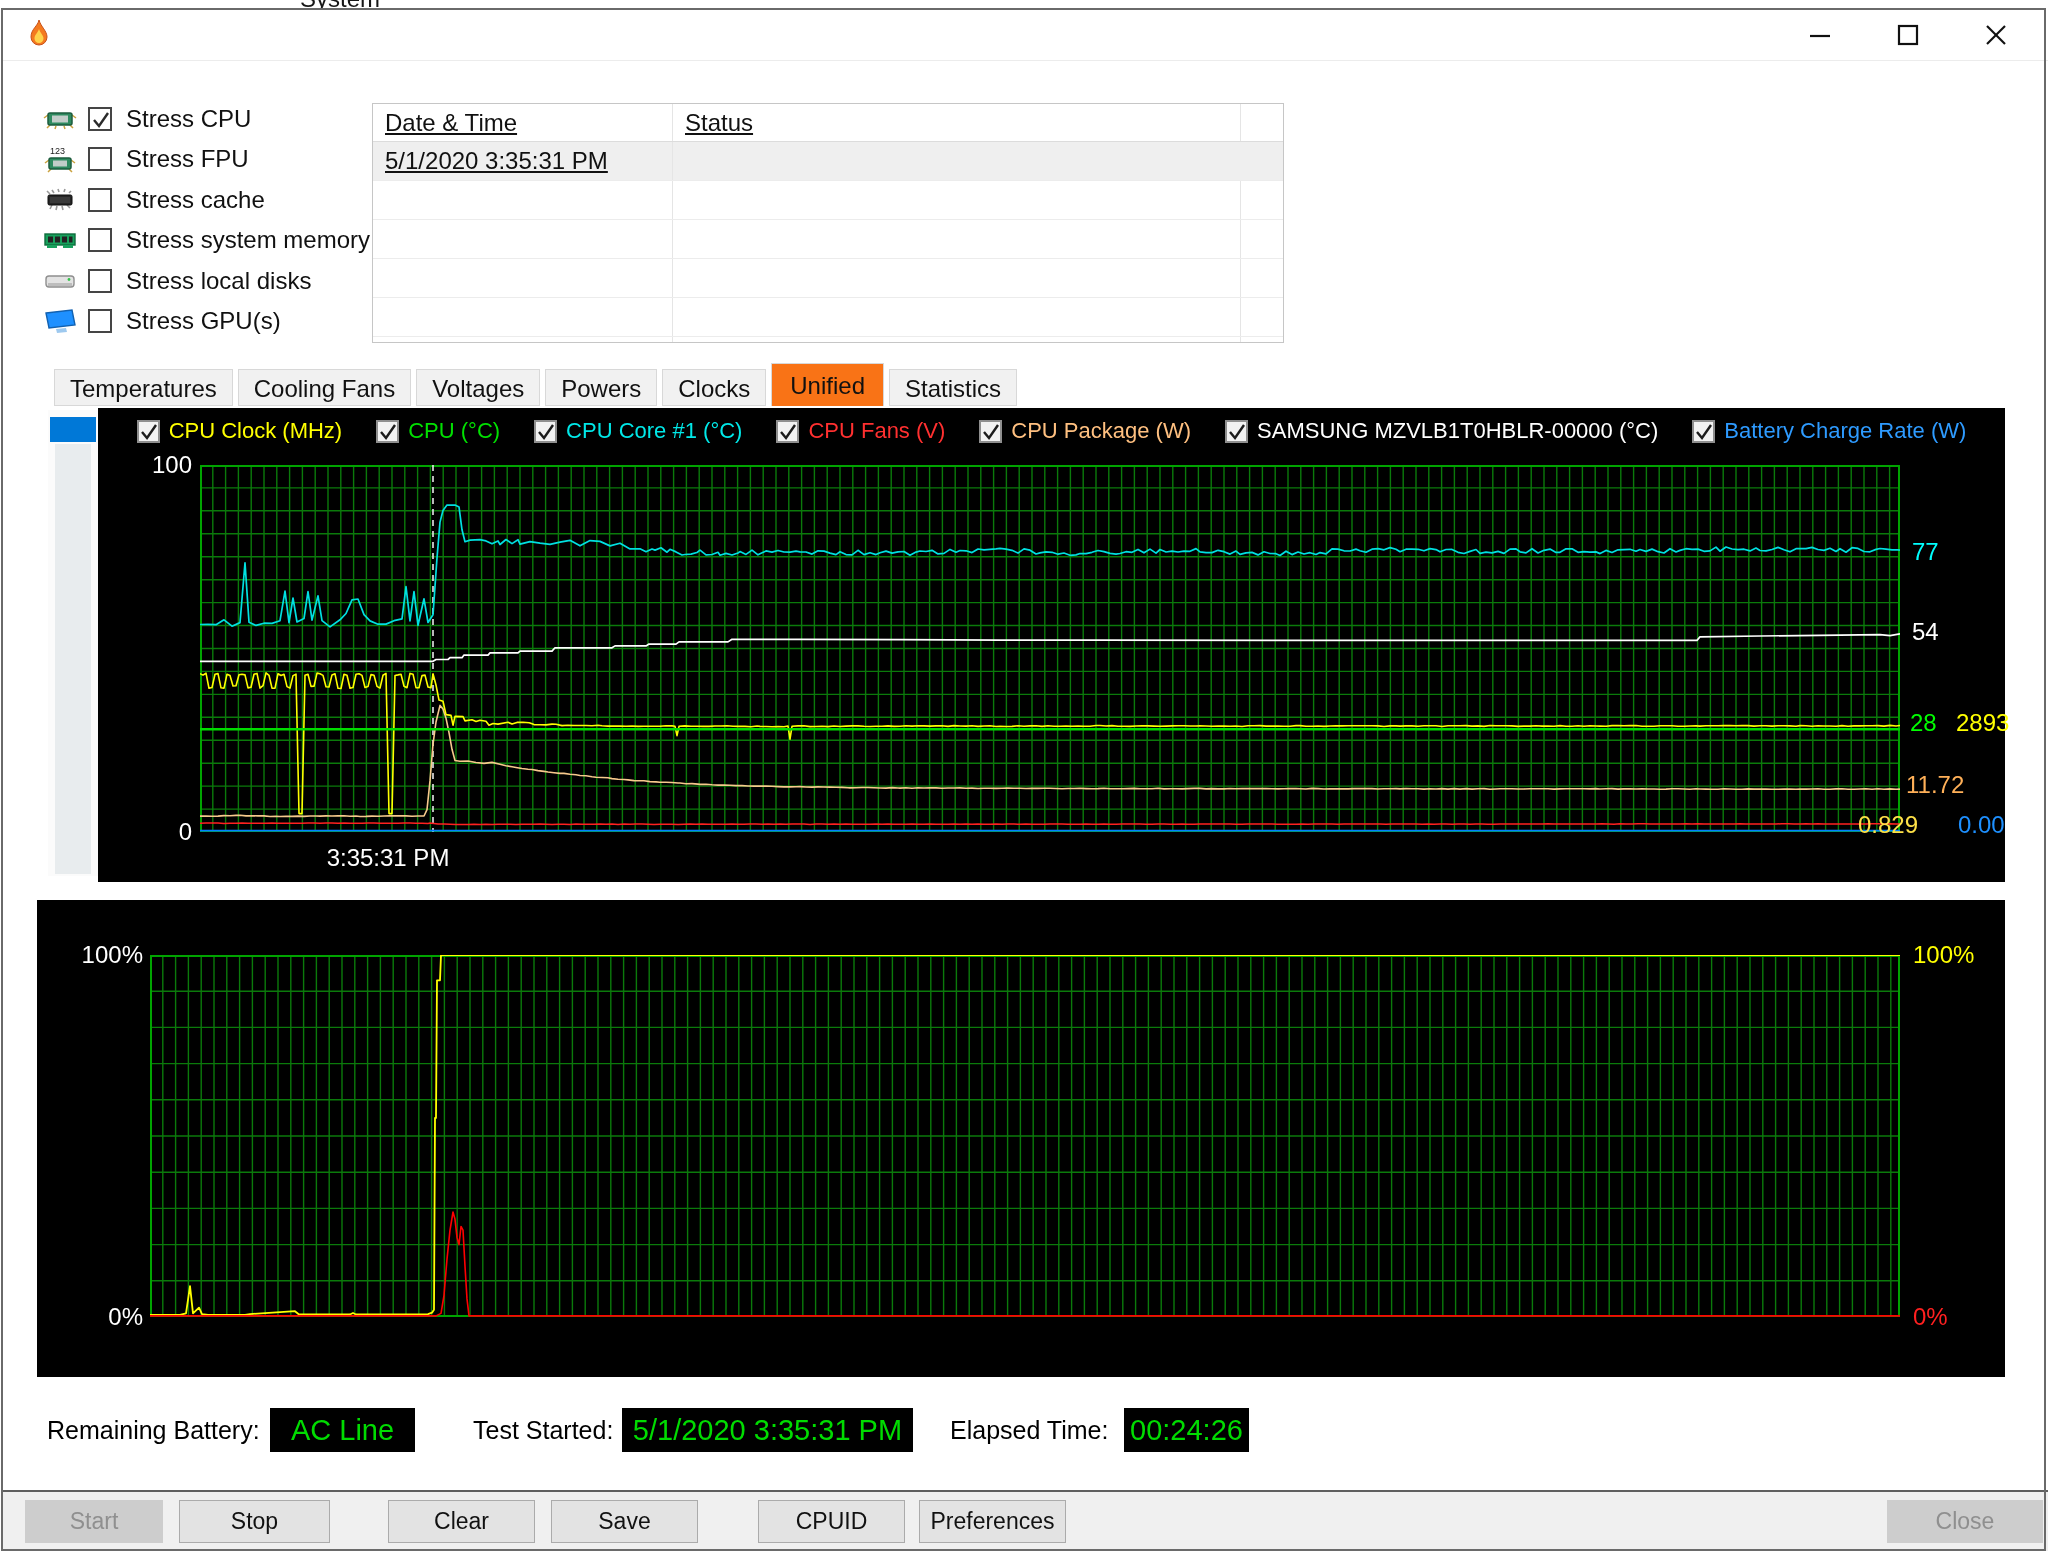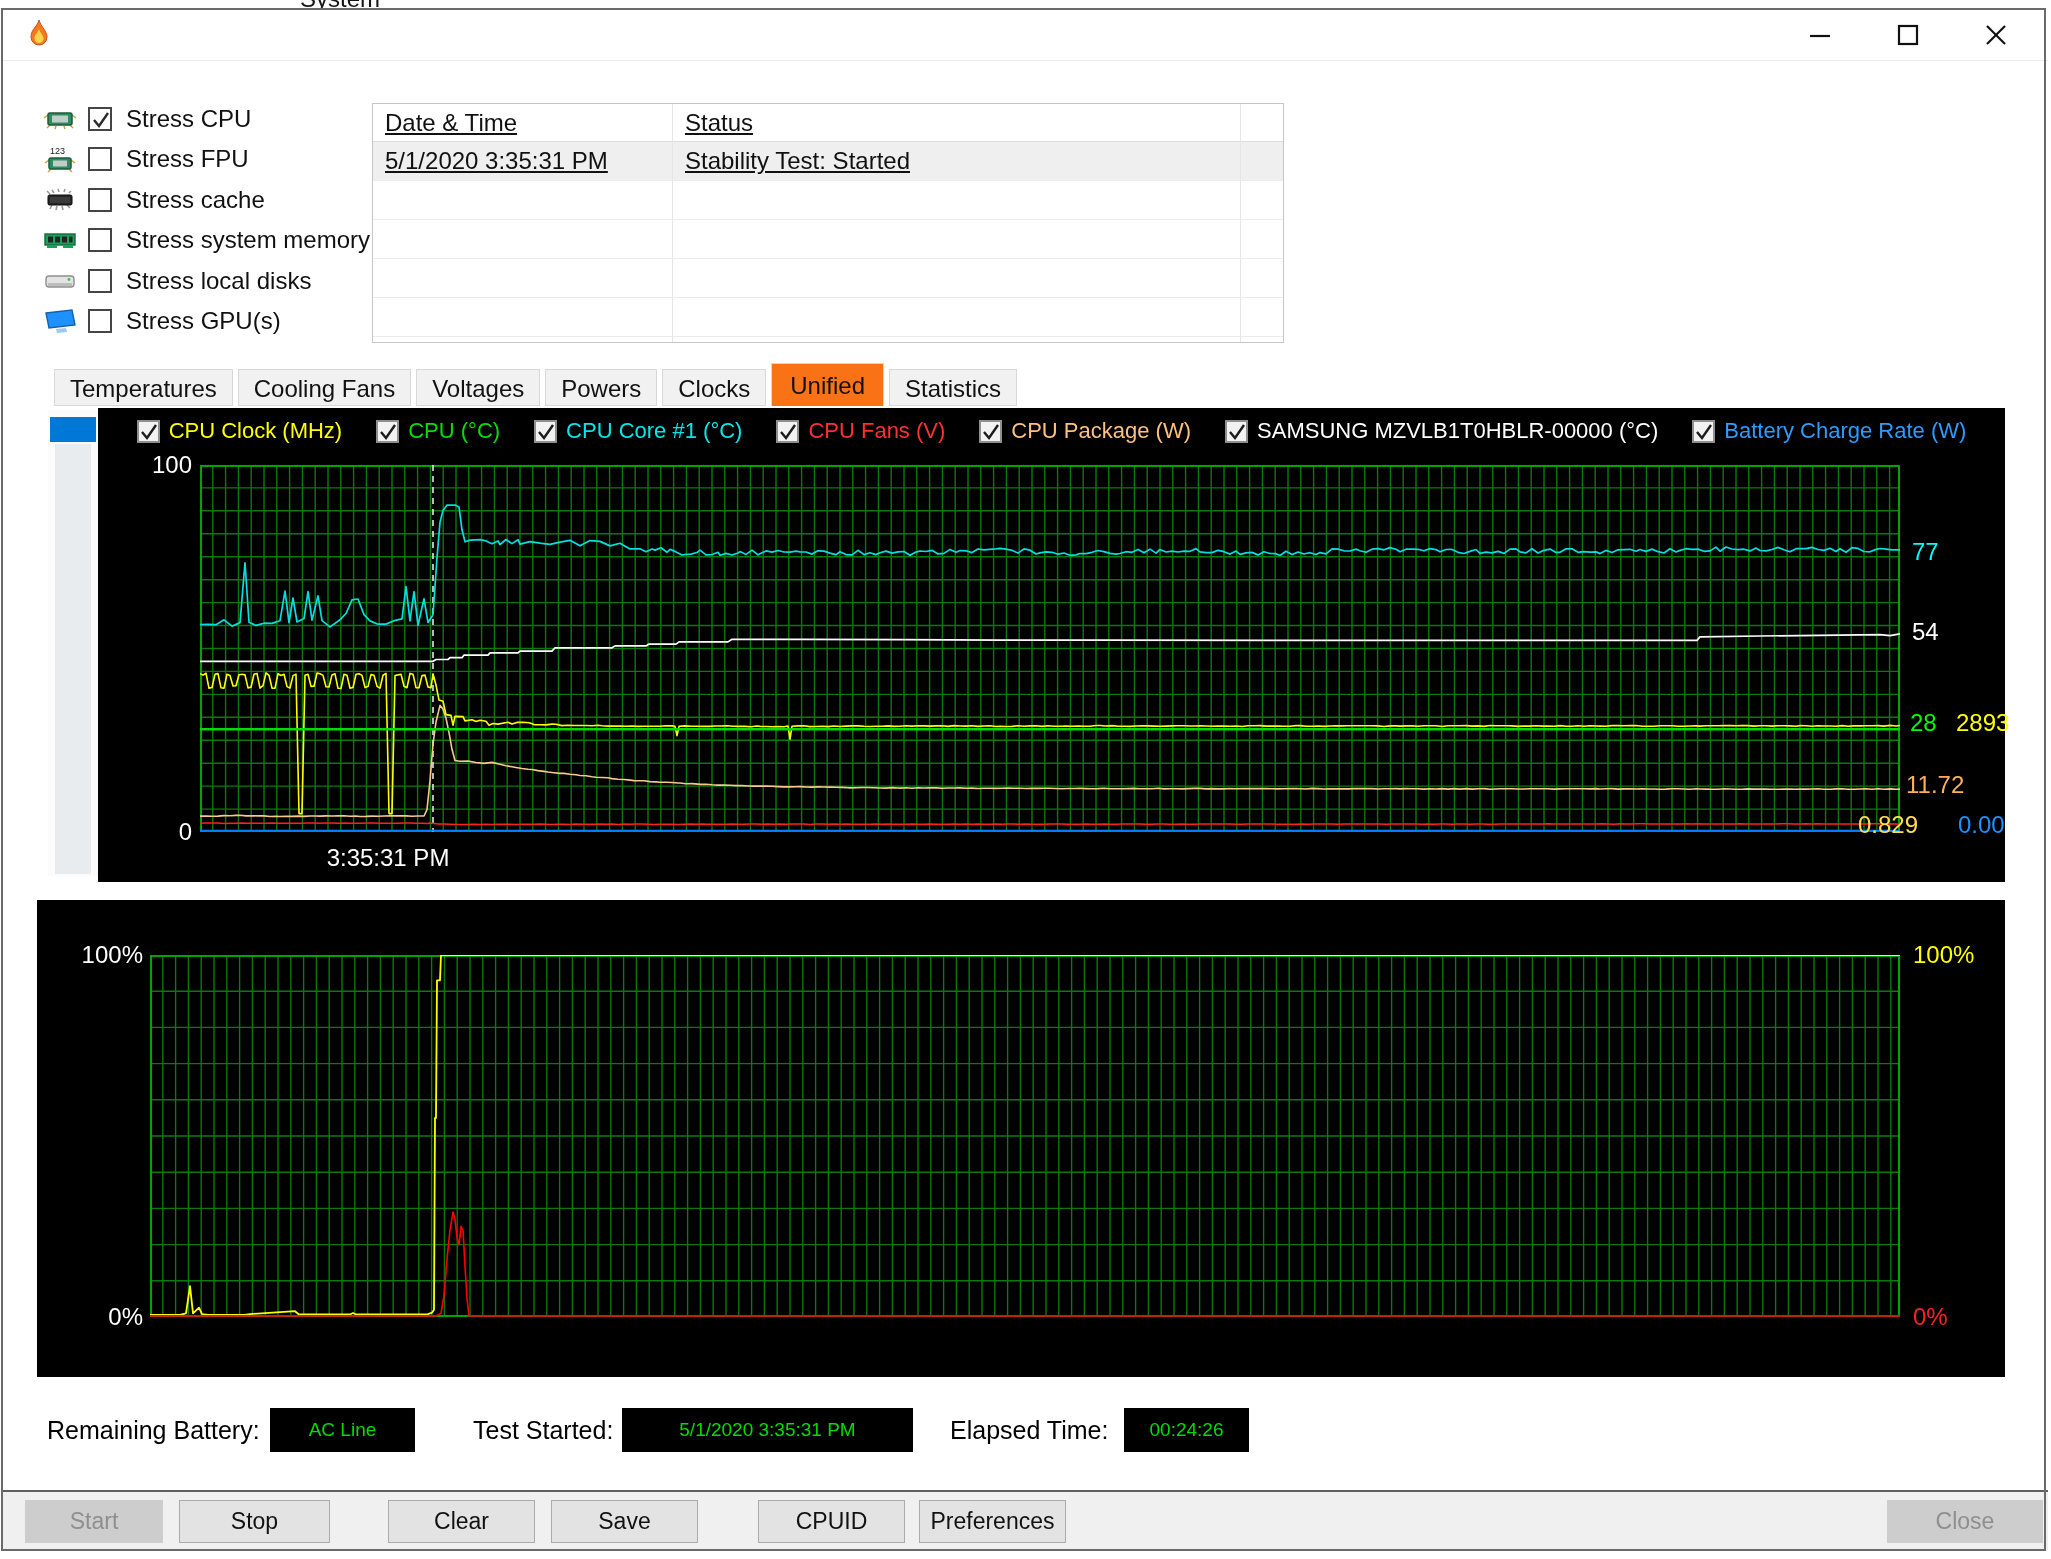--- a/index.html
+++ b/index.html
@@ -53,21 +53,21 @@
            font-size:24px;white-space:nowrap;}
   .rlabel{position:absolute;font-size:24px;transform:translateY(-50%);white-space:nowrap;}
   svg.chart{position:absolute;}
   
   .sbar{position:absolute;left:48px;top:410px;width:50px;height:466px;background:#fbfbfb;}
   .sbar .thumb{position:absolute;left:2px;top:7px;width:46px;height:25px;background:#0078d7;}
   .sbar .track{position:absolute;left:7px;top:34px;width:36px;height:430px;background:#e8ecee;}
   
   .st-label{position:absolute;top:1408px;height:44px;line-height:44px;font-size:25px;color:#000;white-space:nowrap;}
   .st-box{position:absolute;top:1408px;height:44px;background:#000;color:#00dc00;
-          text-align:center;line-height:44px;font-size:19px;}
+          text-align:center;line-height:44px;font-size:29px;}
   
   .bottombar{position:absolute;left:3px;top:1490px;width:2045px;height:61px;background:#f0f0f0;
              border-top:2px solid #5f5f5f;box-sizing:border-box;}
   .btn{position:absolute;top:1500px;height:43px;line-height:41px;text-align:center;font-size:23px;
        background:#e3e3e3;border:1px solid #ababab;box-sizing:border-box;color:#111;cursor:pointer;z-index:10;}
   .btn.disabled{background:#cdcdcd;border:none;color:#8f8f8f;line-height:43px;cursor:default;}
 </style>
 </head>
 <body>
 
@@ -172,21 +172,20 @@
     </div>
 
   <div class="log-table" id="log-table">
       <div class="lt-row hdr">
         <div class="lt-c lt-c1">Date &amp; Time</div>
         <div class="lt-c lt-c2">Status</div>
         <div class="lt-c lt-c3"></div>
       </div>
       <div class="lt-row sel">
         <div class="lt-c lt-c1">5/1/2020 3:35:31 PM</div>
-        <div class="lt-c lt-c2">Stability Test: Started</div>
         <div class="lt-c lt-c3"></div>
       </div>
       <div class="lt-row">
         <div class="lt-c lt-c1"></div>
         <div class="lt-c lt-c2"></div>
         <div class="lt-c lt-c3"></div>
       </div>
       <div class="lt-row">
         <div class="lt-c lt-c1"></div>
         <div class="lt-c lt-c2"></div>

